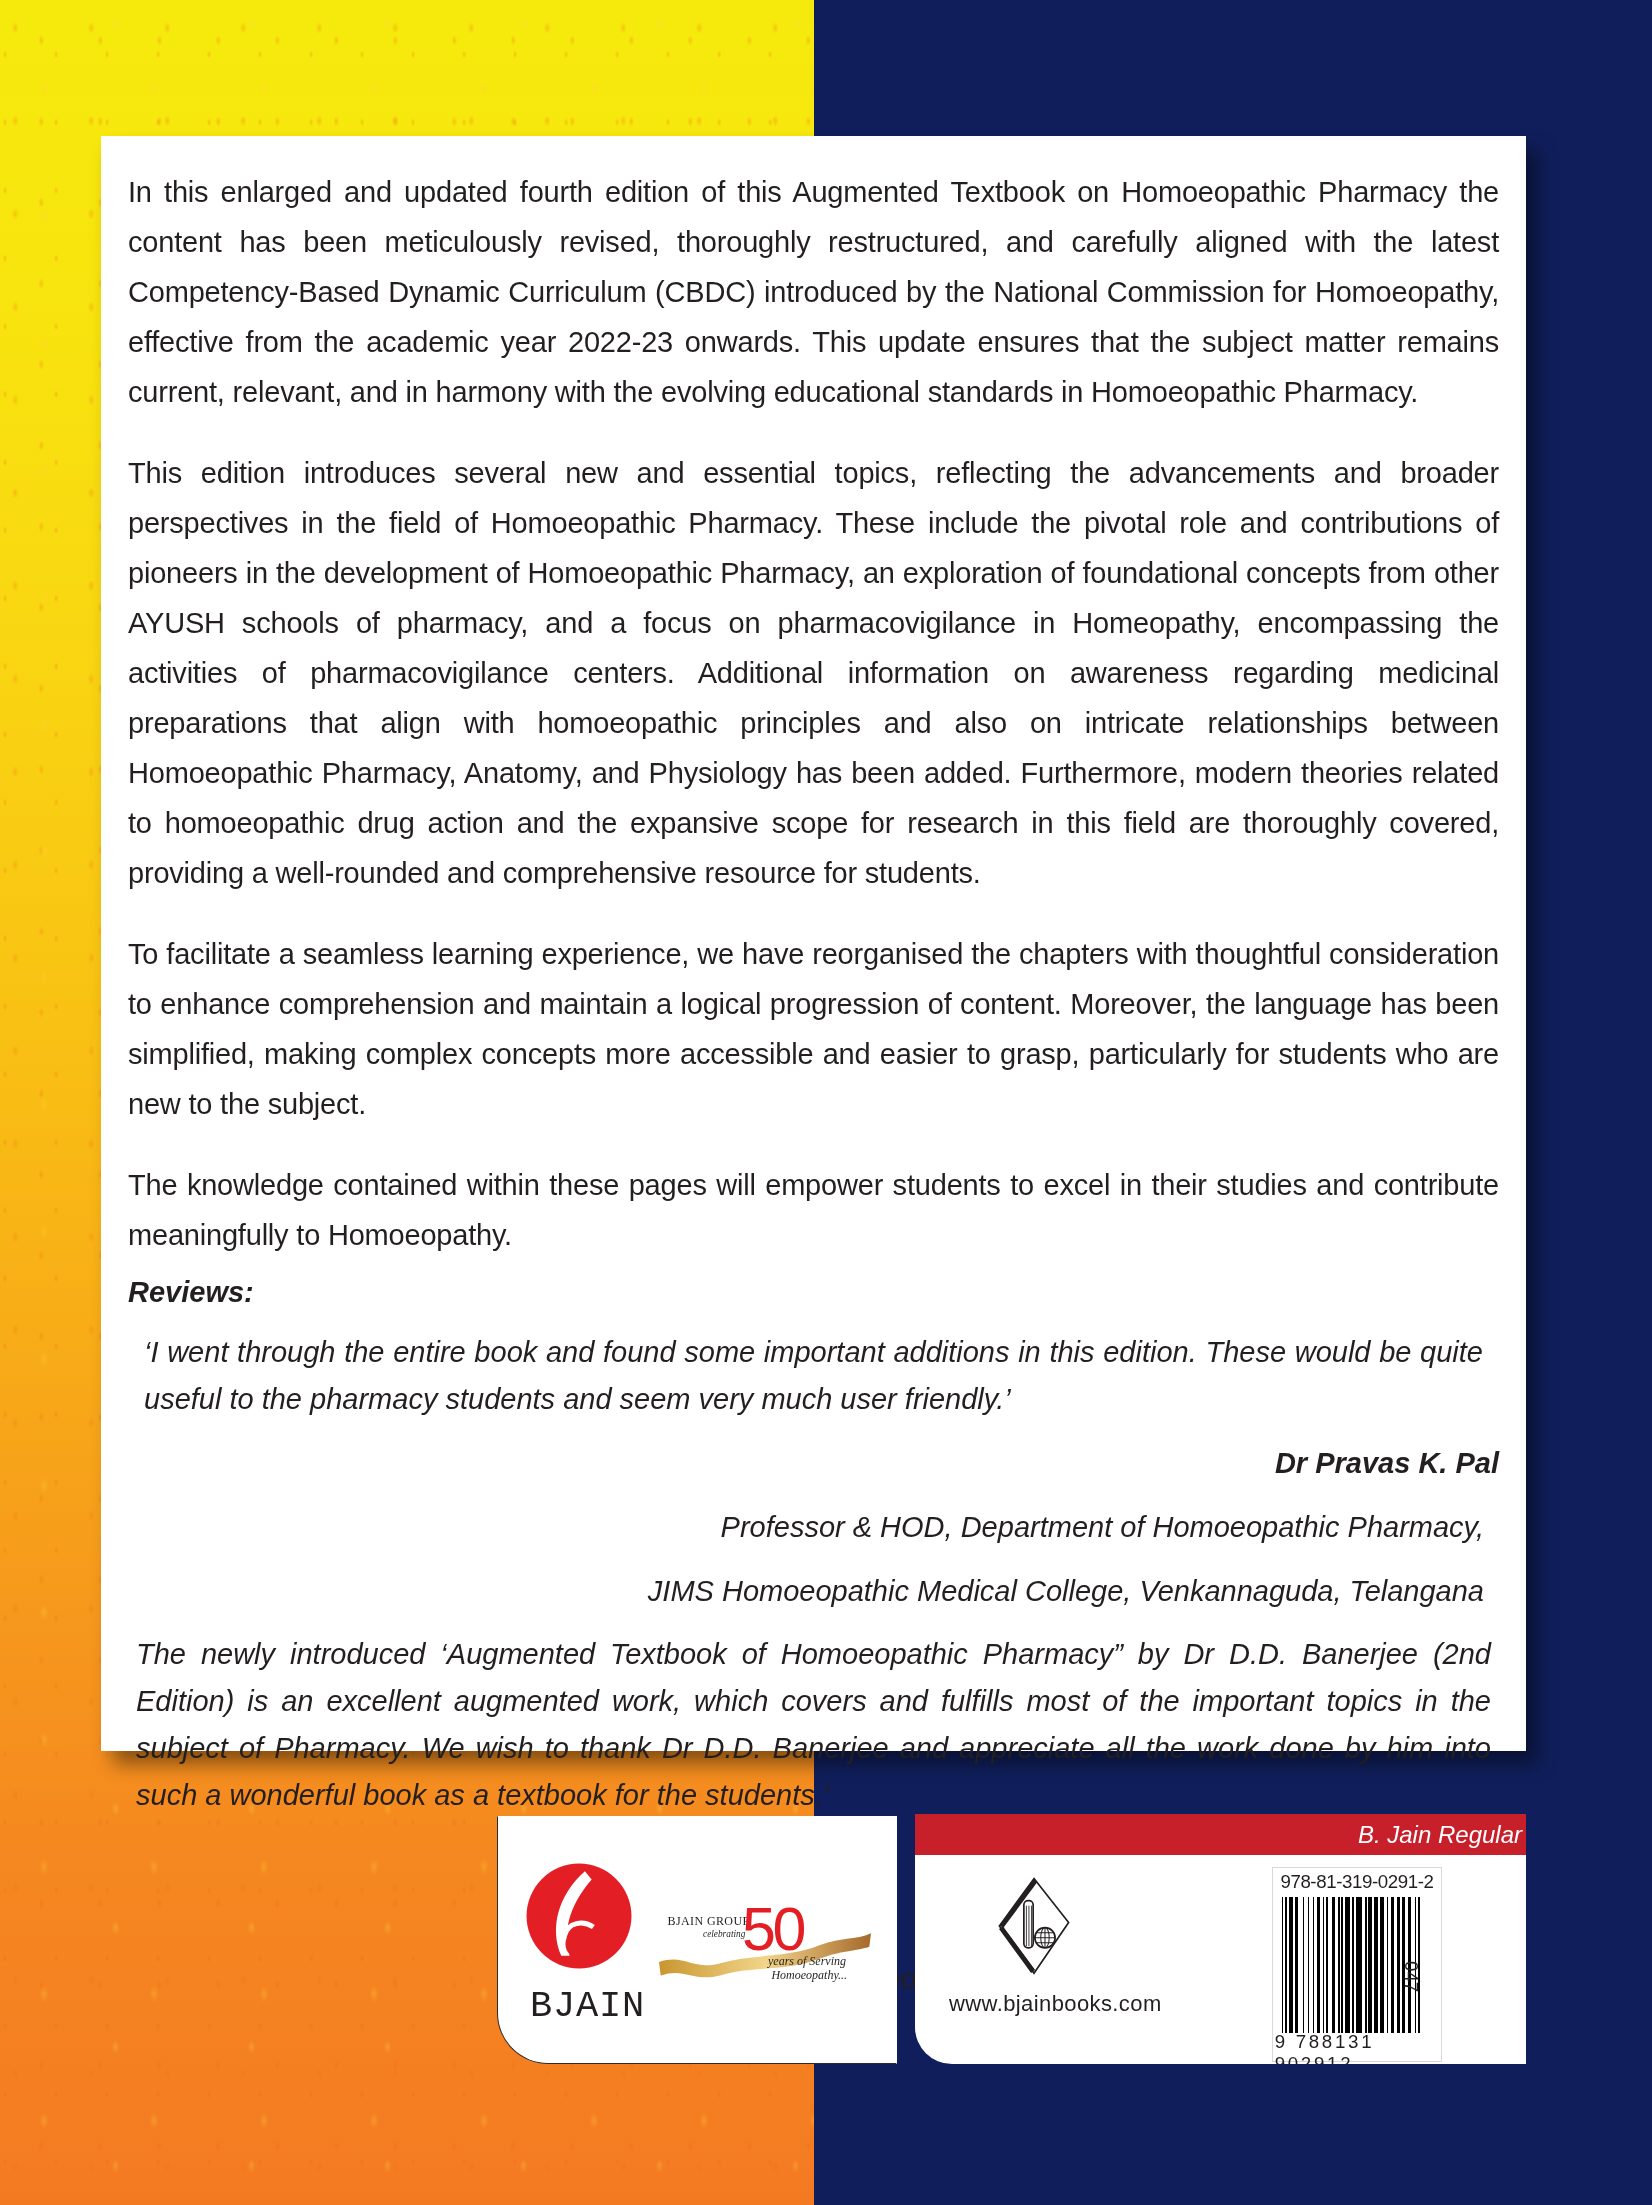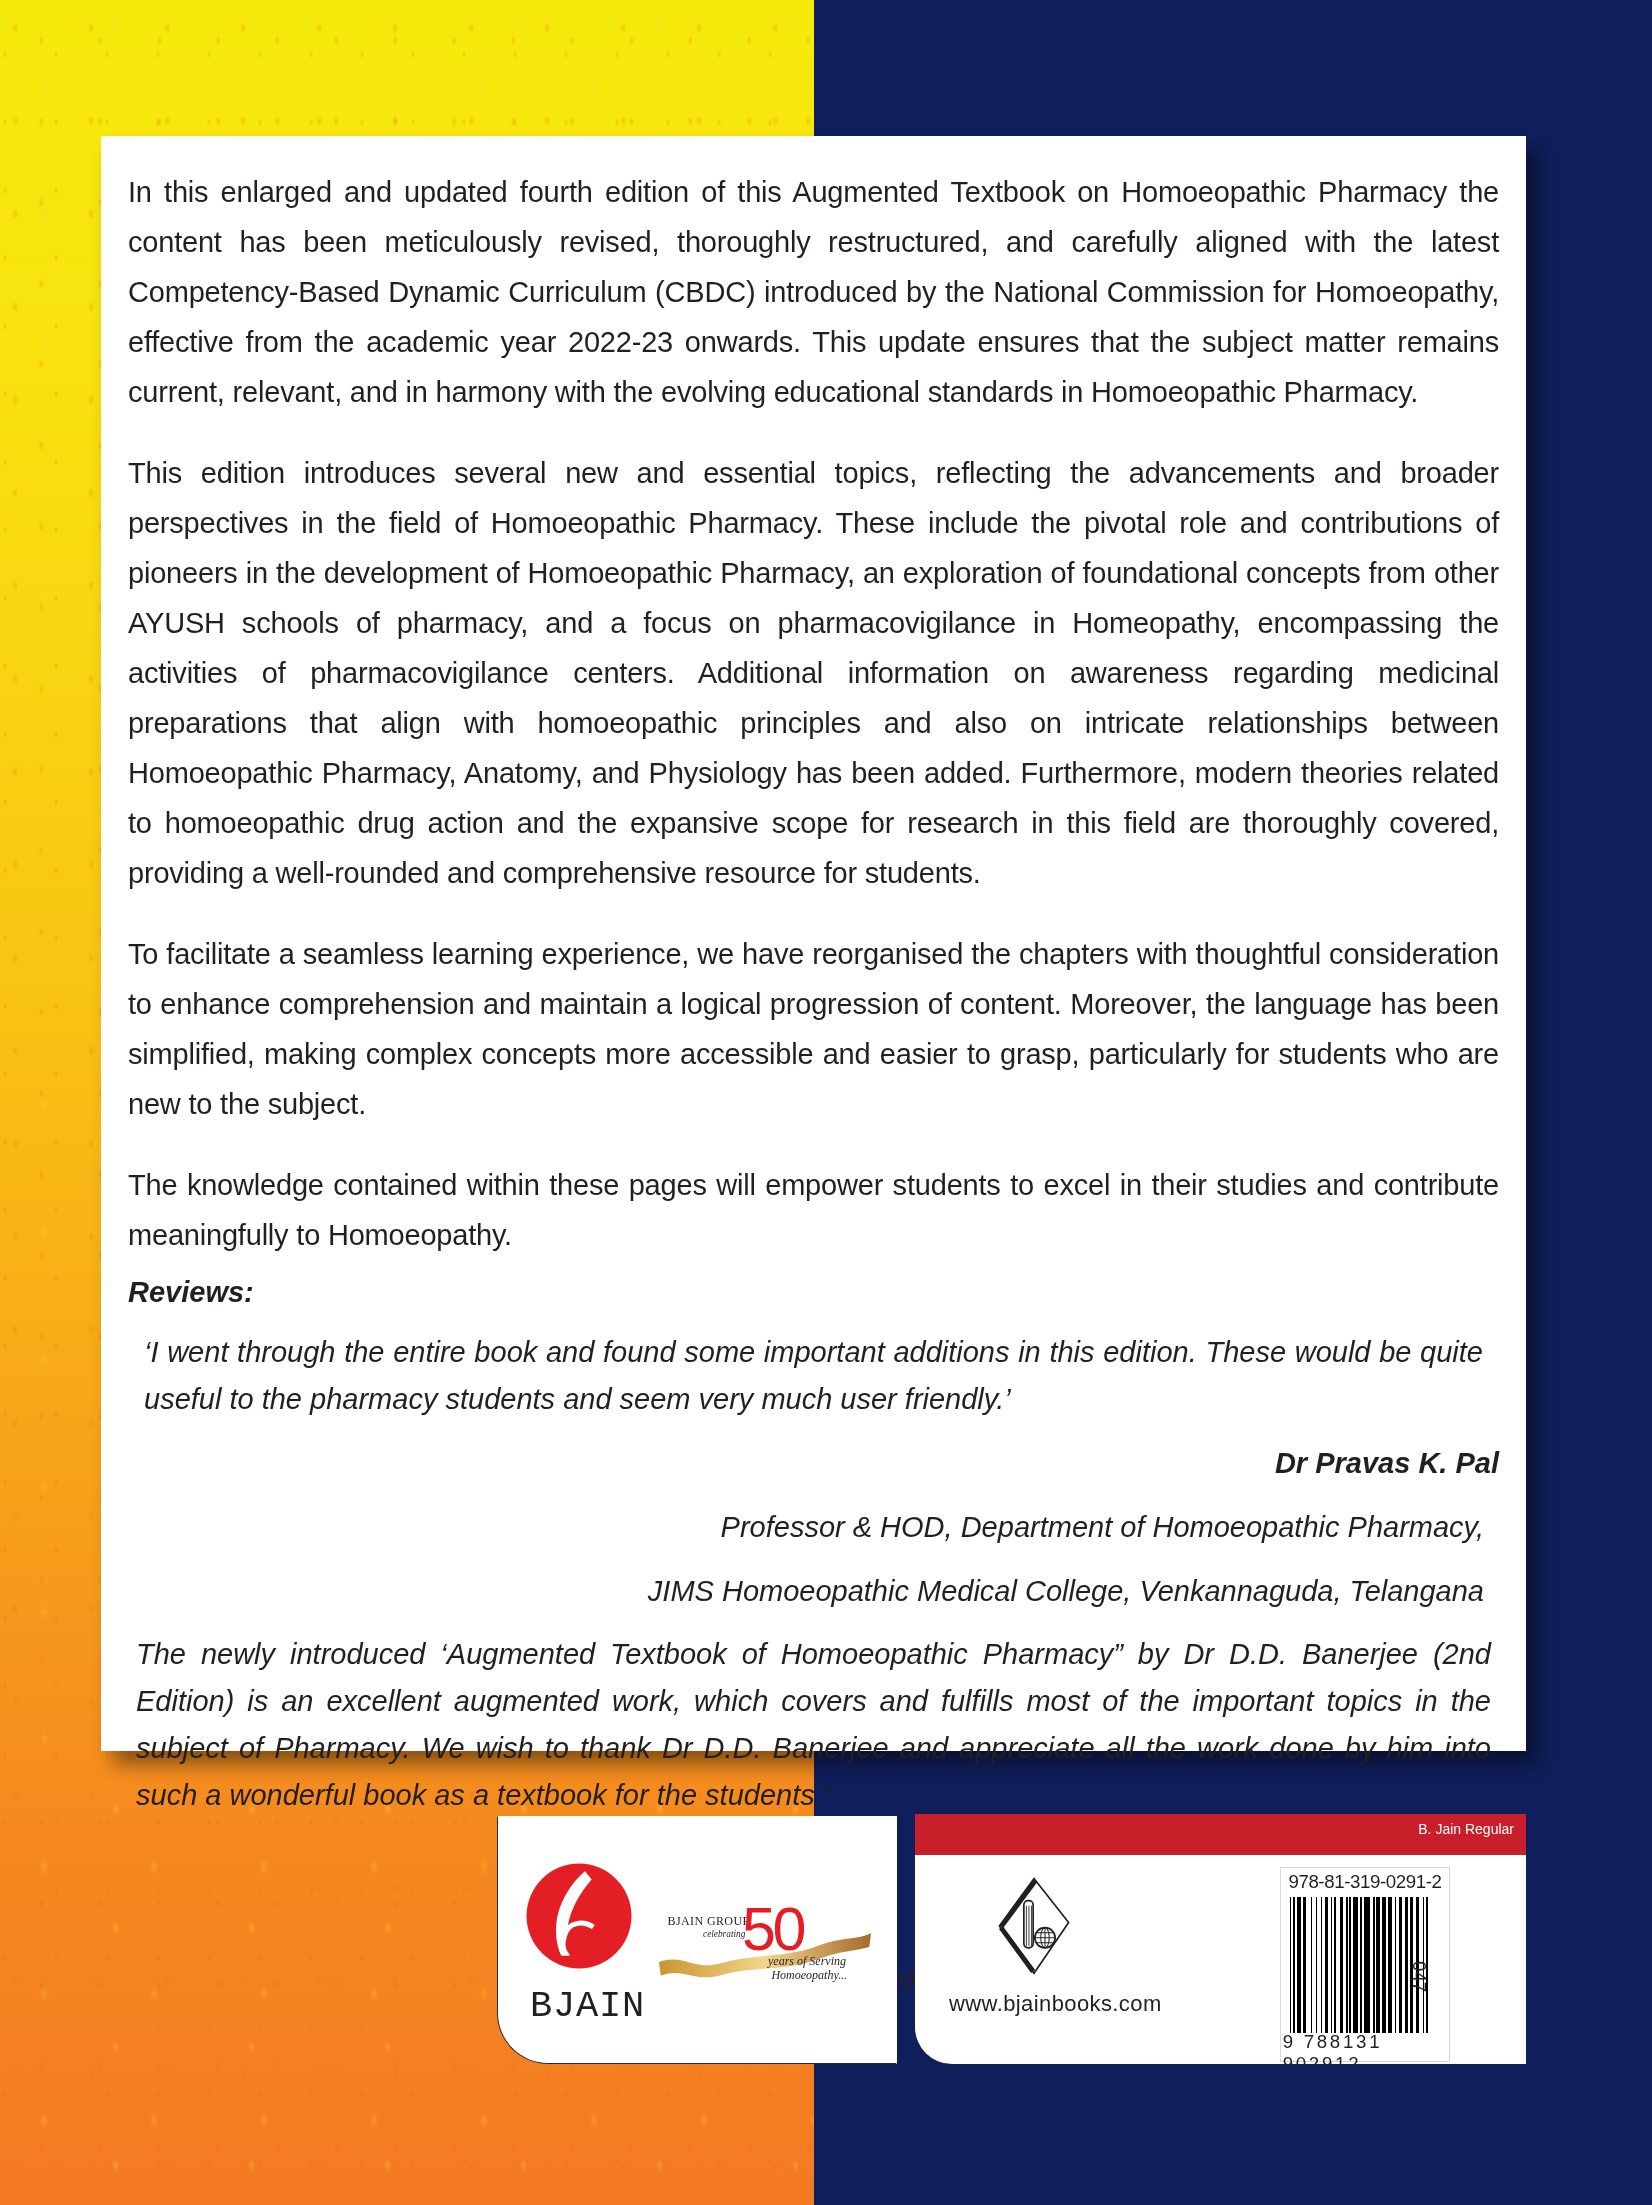--- a/index.html
+++ b/index.html
@@ -94,26 +94,26 @@
   .info-panel {
     position: absolute; left: 915px; top: 1814px; width: 611px; height: 250px;
     background: #ffffff; box-sizing: border-box;
     border-bottom-left-radius: 37px; overflow: hidden;
   }
   .info-header {
     position: absolute; left: 0; top: 0; width: 100%; height: 41px; background: #c8202a;
     color: #ffffff; box-sizing: border-box; padding: 0 10.2px;
   }
   .info-header .cat { position: absolute; left: 10.2px; top: 12px; font-size: 22px; margin-top: 26px; }
-  .info-header .series { position: absolute; right: 12px; top: 6.8px; font-size: 14px; }
+  .info-header .series { position: absolute; right: 4px; top: 6.8px; font-size: 24px; font-style: italic; }
   .pub-logo { position: absolute; left: 81px; top: 61px; width: 76px; height: 106px; }
   .pub-url { position: absolute; left: 34px; top: 177px; font-size: 22px; color: #231f20; letter-spacing: 0.4px; }
   .barcode-box {
     position: absolute; left: 357px; top: 53px; width: 170px; height: 195px;
-    border: 0.8px solid #d8d8d8; box-sizing: border-box; background: #fff; margin-left: 8px;
+    border: 0.8px solid #d8d8d8; box-sizing: border-box; background: #fff;
   }
   .isbn-top { position: absolute; left: 0; width: 100%; top: 3.4px; text-align: center; font-size: 18.7px; color: #231f20; letter-spacing: -0.4px; }
   .bars { position: absolute; left: 8.5px; top: 29px; width: 141px; height: 136px; display: flex; align-items: stretch; }
   .bars span { display: block; background: #000; height: 100%; }
   .bars span.gap { background: transparent; }
   .isbn-bottom { position: absolute; left: 1.7px; top: 163px; font-size: 18.7px; color: #231f20; letter-spacing: 2.7px; }
   .price-code {
     position: absolute; left: 149px; top: 93px; font-size: 18.7px; color: #231f20;
     transform: rotate(90deg); transform-origin: left top; white-space: nowrap;
   }

